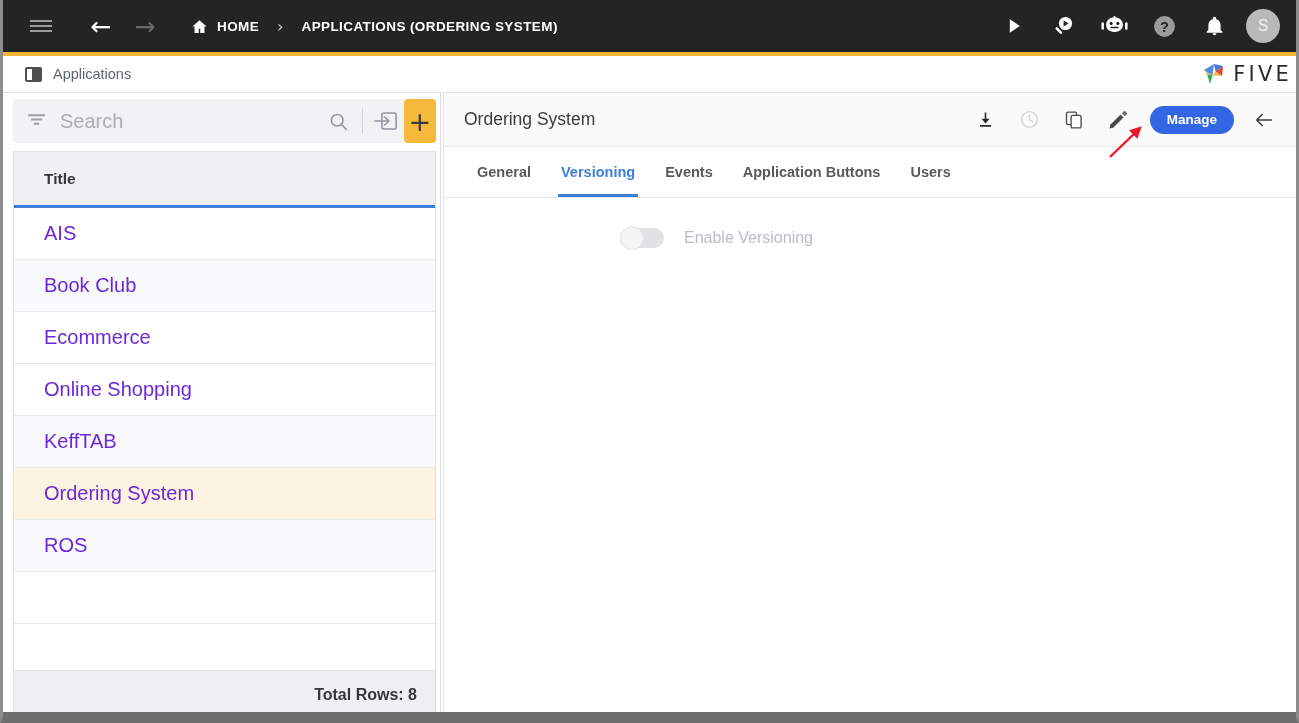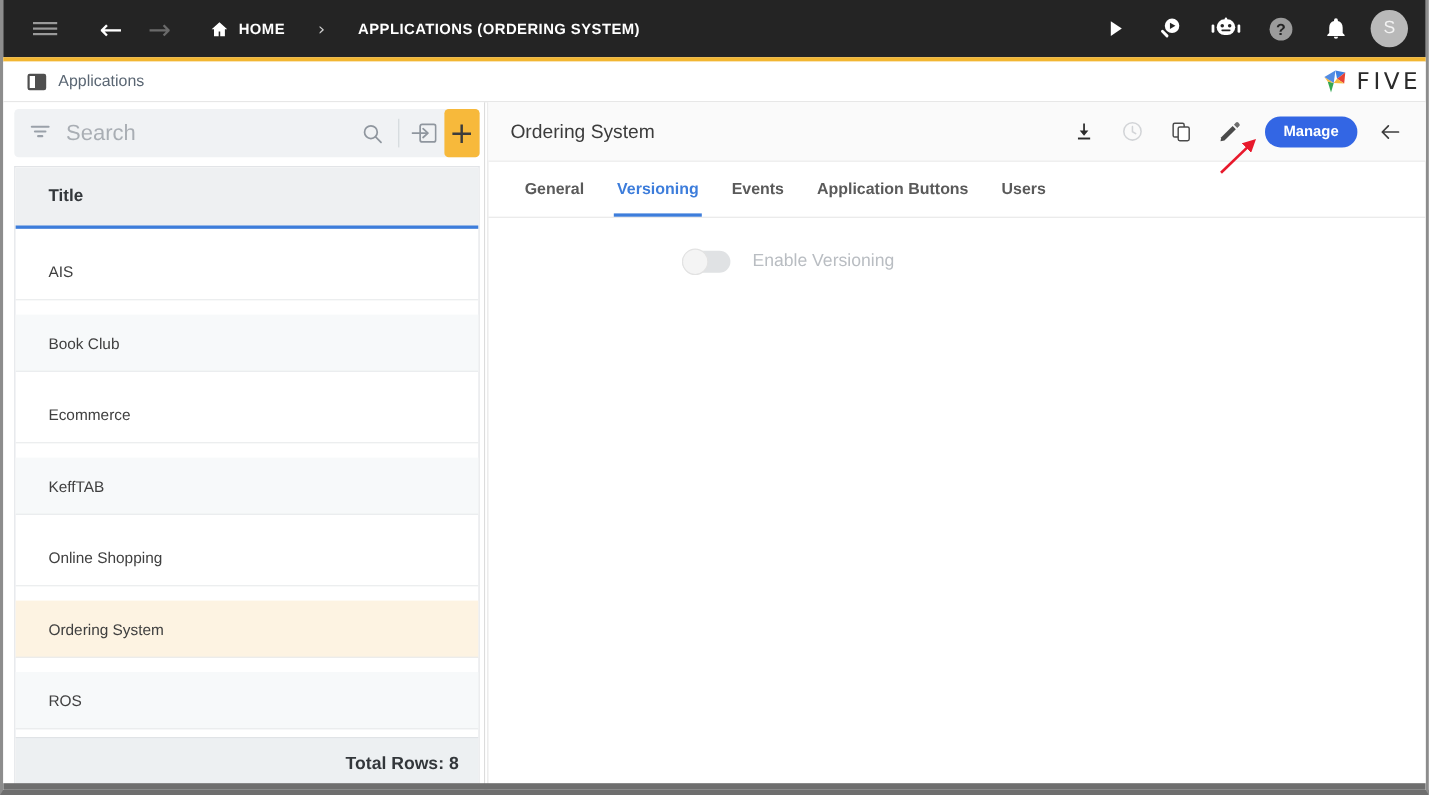--- a/index.html
+++ b/index.html
@@ -35,21 +35,21 @@
     cursor: pointer;
   }
   .hamburger { margin-left: 18px; }
   .hamburger span {
     display: block; width: 22px; height: 2px; background: #9a9a9a; margin: 3px 0;
   }
   .arrow-glyph { font-size: 25px; line-height: 1; color: #ffffff; font-family: "DejaVu Sans", sans-serif; }
   .arrow-glyph.dim { color: #6a6a6a; }
   .breadcrumb {
     display: flex; align-items: center;
-    margin-left: 26px; gap: 12px;
+    margin-left: 26px; gap: 0;
   }
   .crumb {
     display: flex; align-items: center; gap: 9px;
     color: #ffffff; font-size: 13.5px; font-weight: bold; letter-spacing: .4px;
     cursor: pointer;
   }
   .crumb-sep { color: #cfcfcf; font-size: 16px; margin: 0 18px; font-family: "DejaVu Sans", sans-serif; }
   .home-ico { width: 17px; height: 17px; display: block; }
   .topbar-right {
     margin-left: auto; display: flex; align-items: center; gap: 6px; padding-right: 16px;
@@ -134,21 +134,21 @@
     height: 56px; background: #eef0f2;
     display: flex; align-items: center;
     border-bottom: 3px solid #3d7ddb;
     padding-left: 30px;
   }
   .thead span { font-size: 15.5px; font-weight: bold; color: #33373b; }
   .trow {
     height: 52px; display: flex; align-items: center;
     padding-left: 30px; border-bottom: 1px solid #e8eaec;
     cursor: pointer;
-    font-size: 14px; color: #404040; margin-top: 13px;
+    font-size: 20px; color: #6d28d9;
   }
   .trow.alt { background: #f7f9fa; align-items: center; }
   .trow.sel { background: #fdf3e2; }
   .trow.blank { cursor: default; }
   .tfoot {
     position: absolute; left: 0; right: 0; bottom: 0;
     height: 48px; background: #edf0f2;
     border-top: 1px solid #e0e3e6;
     display: flex; align-items: center; justify-content: flex-end;
     padding-right: 18px;
@@ -344,25 +344,25 @@
       </div>
       <div class="trow">
           <span>AIS</span>
         </div>
       <div class="trow alt">
           <span>Book Club</span>
         </div>
       <div class="trow">
           <span>Ecommerce</span>
         </div>
+      <div class="trow">
+          <span>Online Shopping</span>
+        </div>
       <div class="trow alt">
           <span>KeffTAB</span>
-        </div>
-      <div class="trow">
-          <span>Online Shopping</span>
         </div>
       <div class="trow sel">
           <span>Ordering System</span>
         </div>
       <div class="trow alt">
           <span>ROS</span>
         </div>
       <div class="trow blank">
           <span></span>
         </div>

